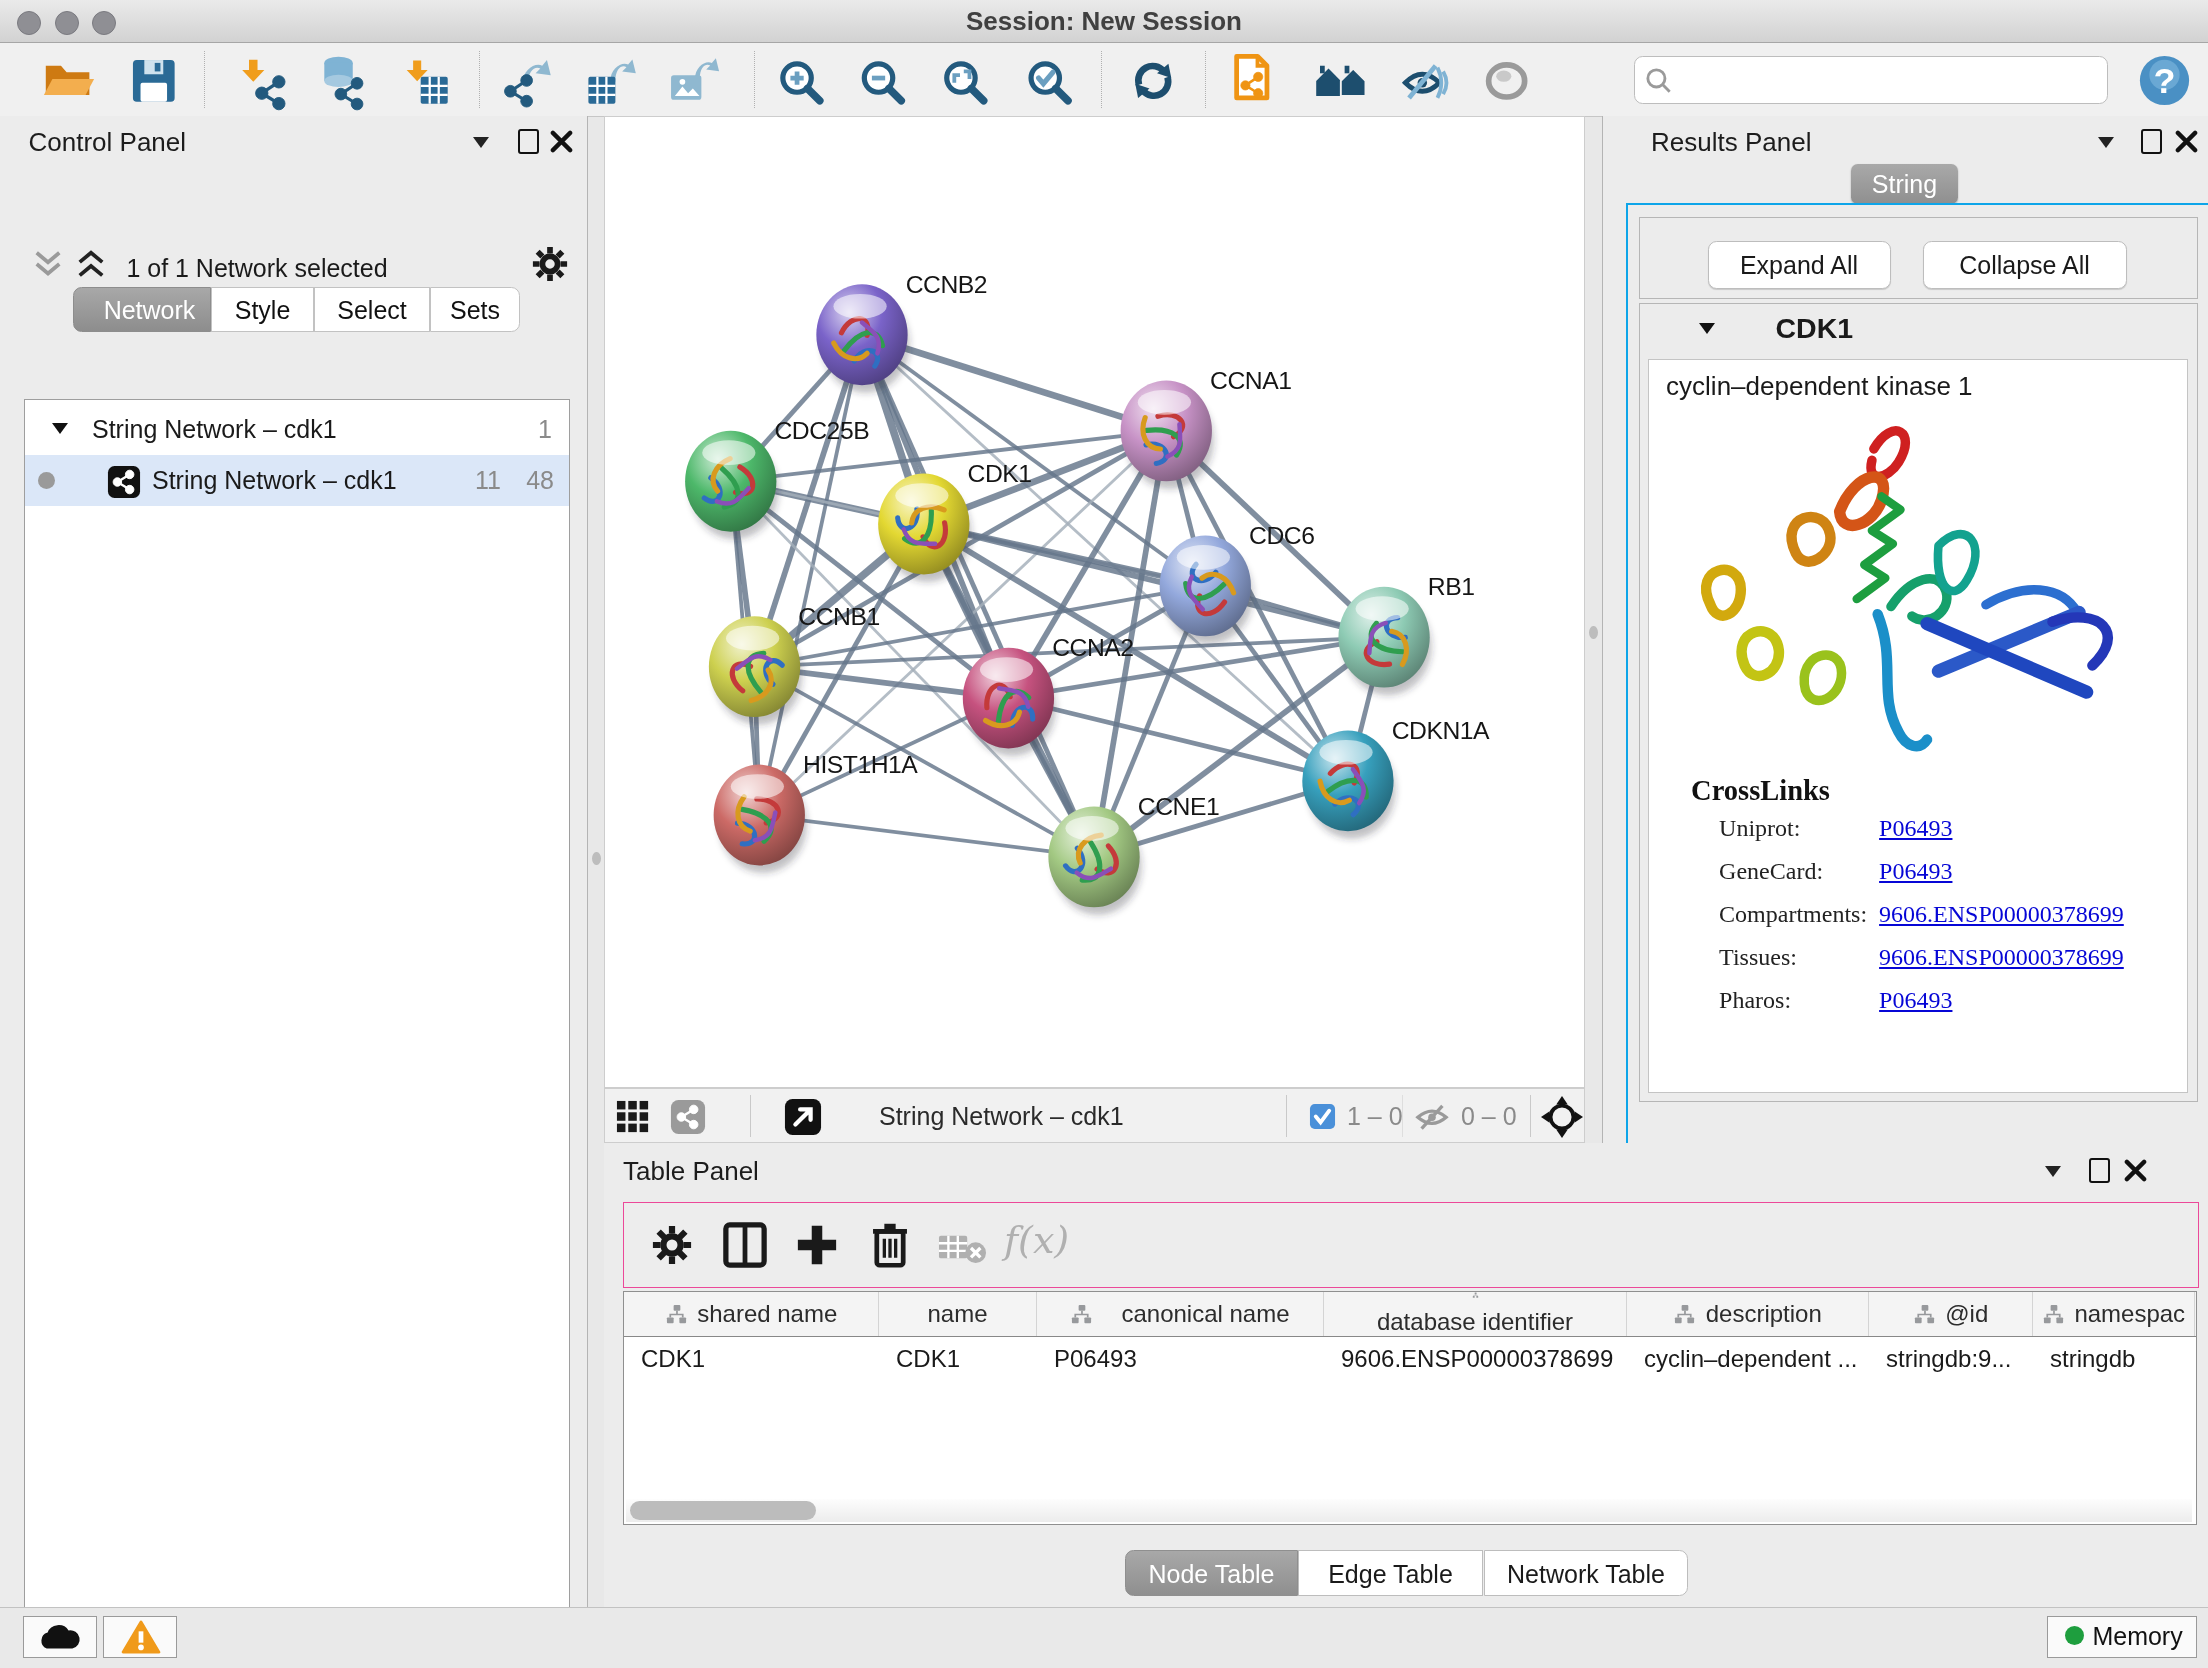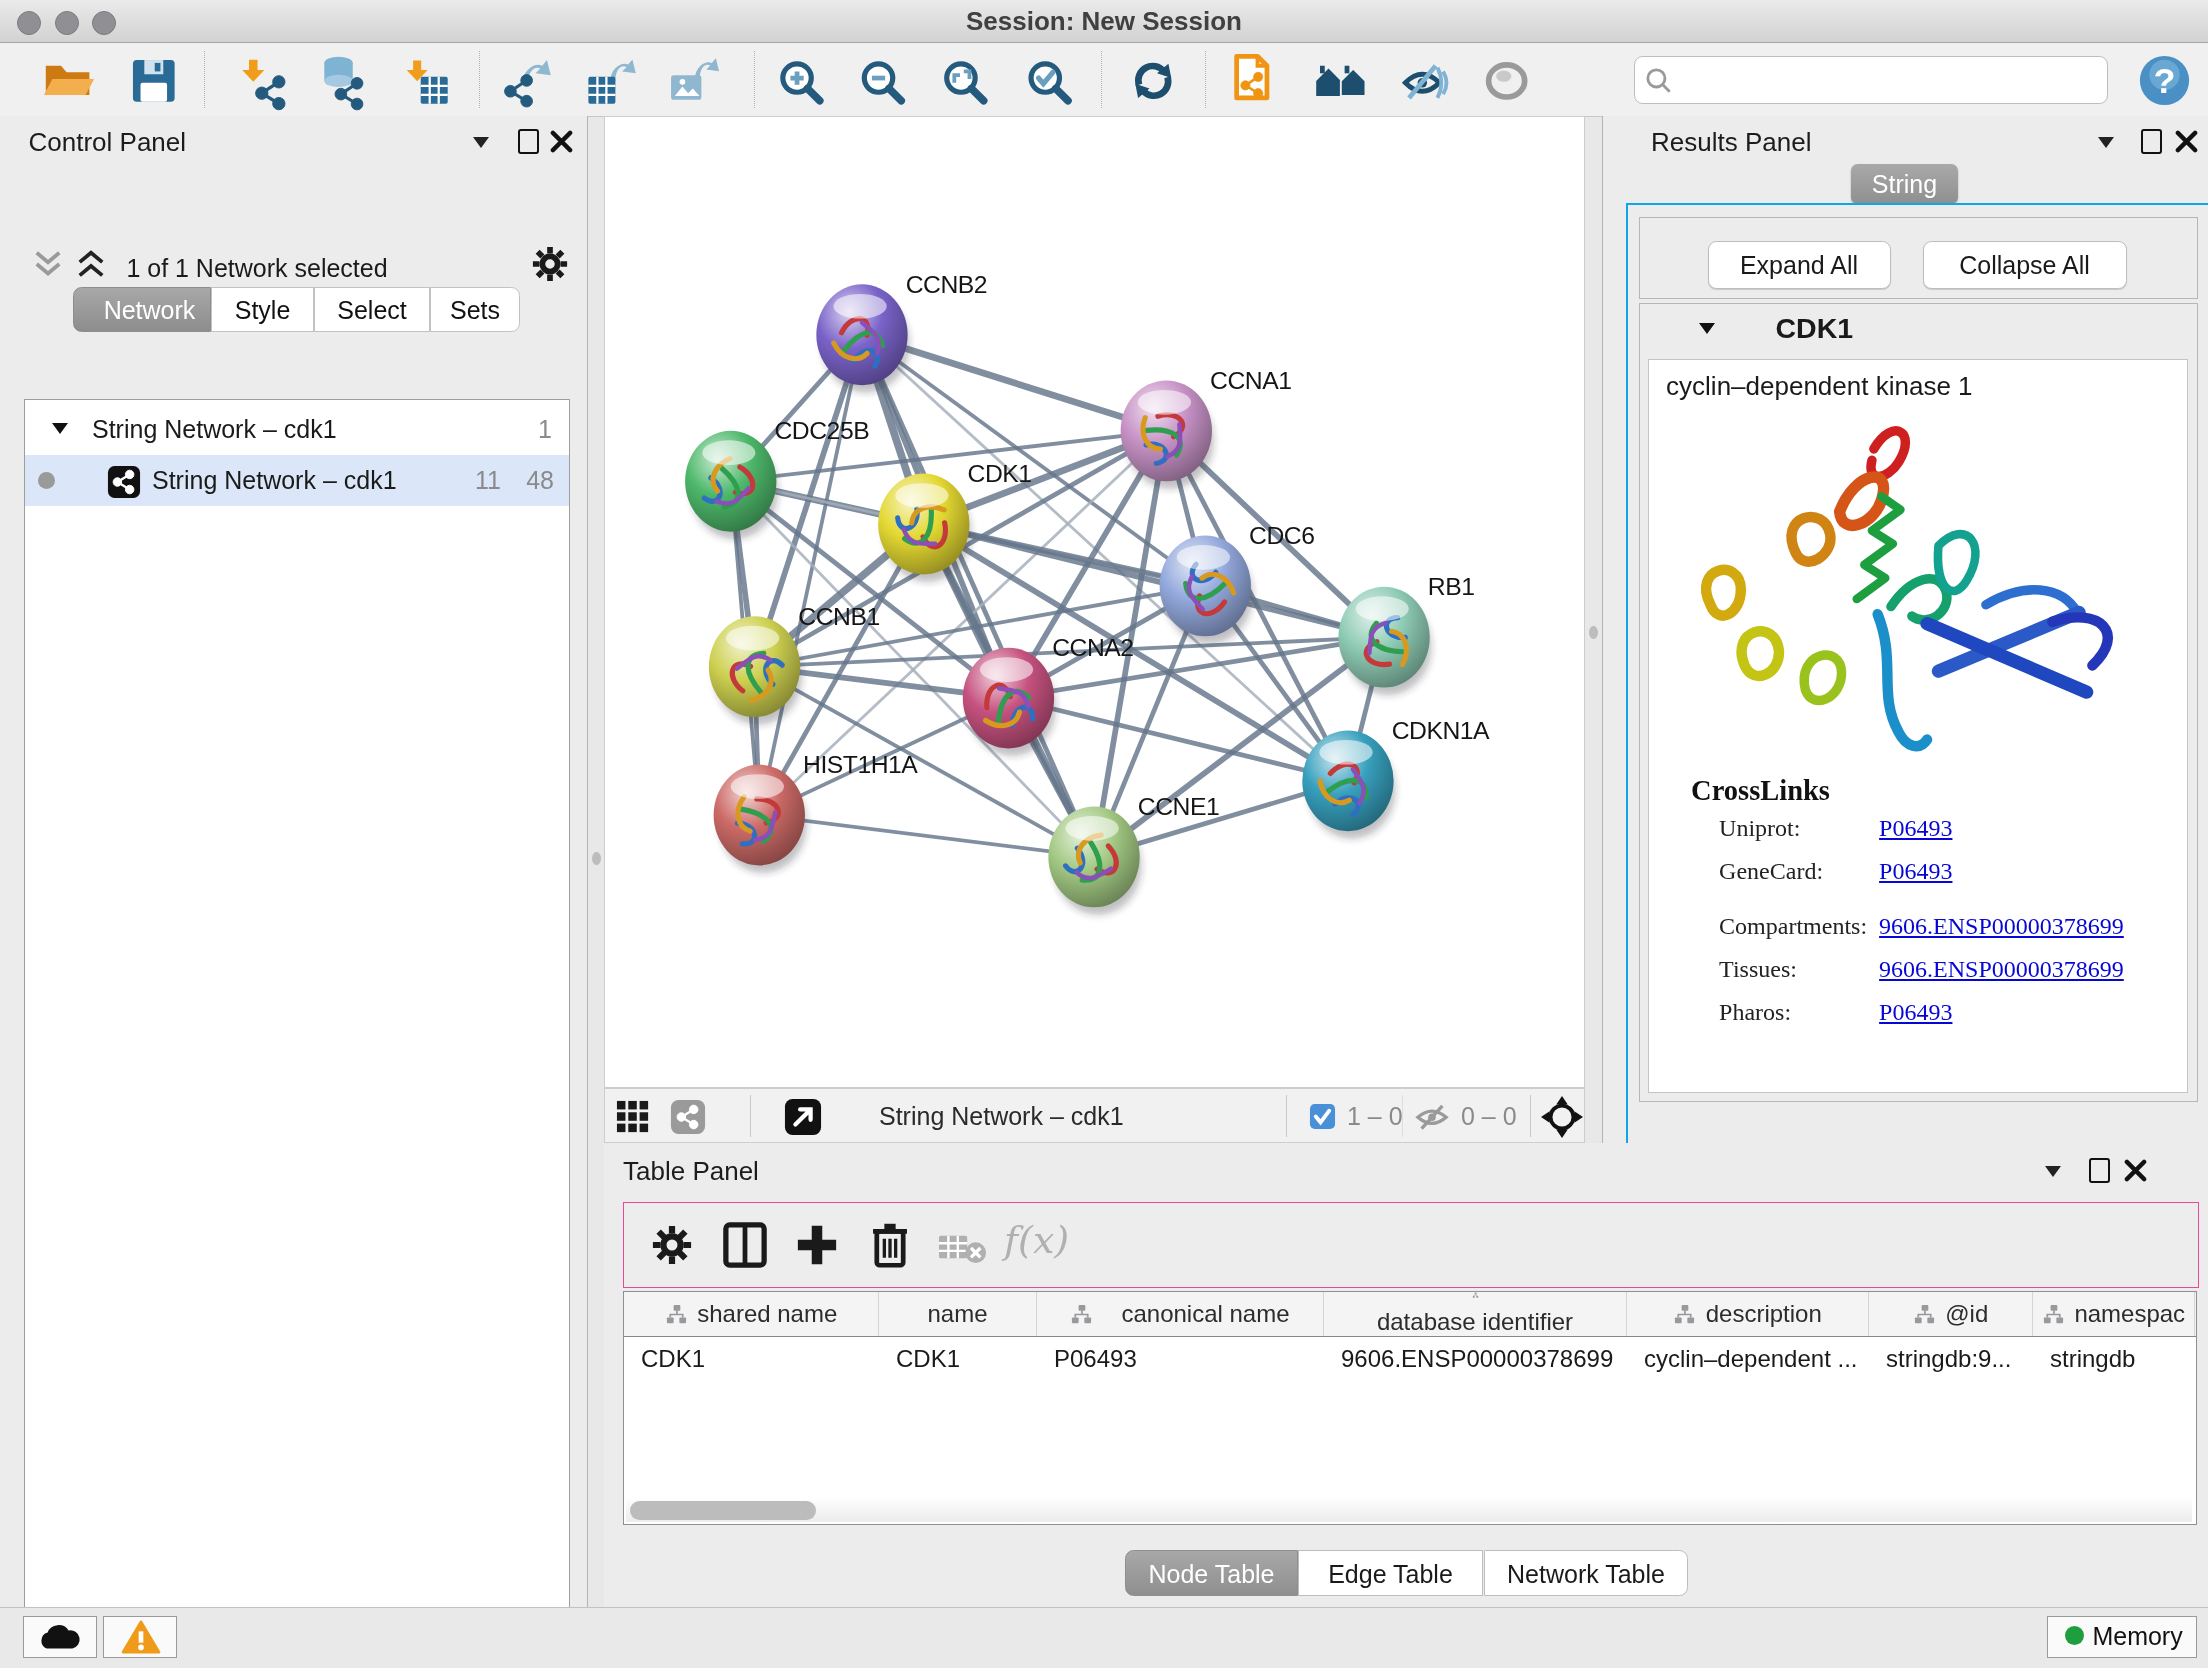--- a/index.html
+++ b/index.html
@@ -580,21 +580,21 @@
             <path d="M300,276 L448,214" stroke="#2b59c8" stroke-width="14"></path>
             <path d="M288,226 L456,298" stroke="#1f47bf" stroke-width="14"></path>
             <path d="M420,224 C470,208 498,236 462,270" stroke="#2437b8" stroke-width="11"></path>
           </g>
         </svg>
         <div id="crosslinks">
           <div id="cl-title">CrossLinks</div>
           <div id="cl-rows">
               <div class="cl-row" style="margin-top: 7.6px;"><span class="cl-label">Uniprot:</span><span class="cl-link">P06493</span></div>
               <div class="cl-row" style="margin-top: 0px;"><span class="cl-label">GeneCard:</span><span class="cl-link">P06493</span></div>
-              <div class="cl-row" style="margin-top: 12px;"><span class="cl-label">Compartments:</span><span class="cl-link">9606.ENSP00000378699</span></div>
+              <div class="cl-row" style="margin-top: 0px;"><span class="cl-label">Compartments:</span><span class="cl-link">9606.ENSP00000378699</span></div>
               <div class="cl-row" style="margin-top: 0px;"><span class="cl-label">Tissues:</span><span class="cl-link">9606.ENSP00000378699</span></div>
               <div class="cl-row" style="margin-top: 0px;"><span class="cl-label">Pharos:</span><span class="cl-link">P06493</span></div>
             </div>
         </div>
       </div>
     </div>
   </div>
 </div>
 
 <div class="abs" id="table-panel">

